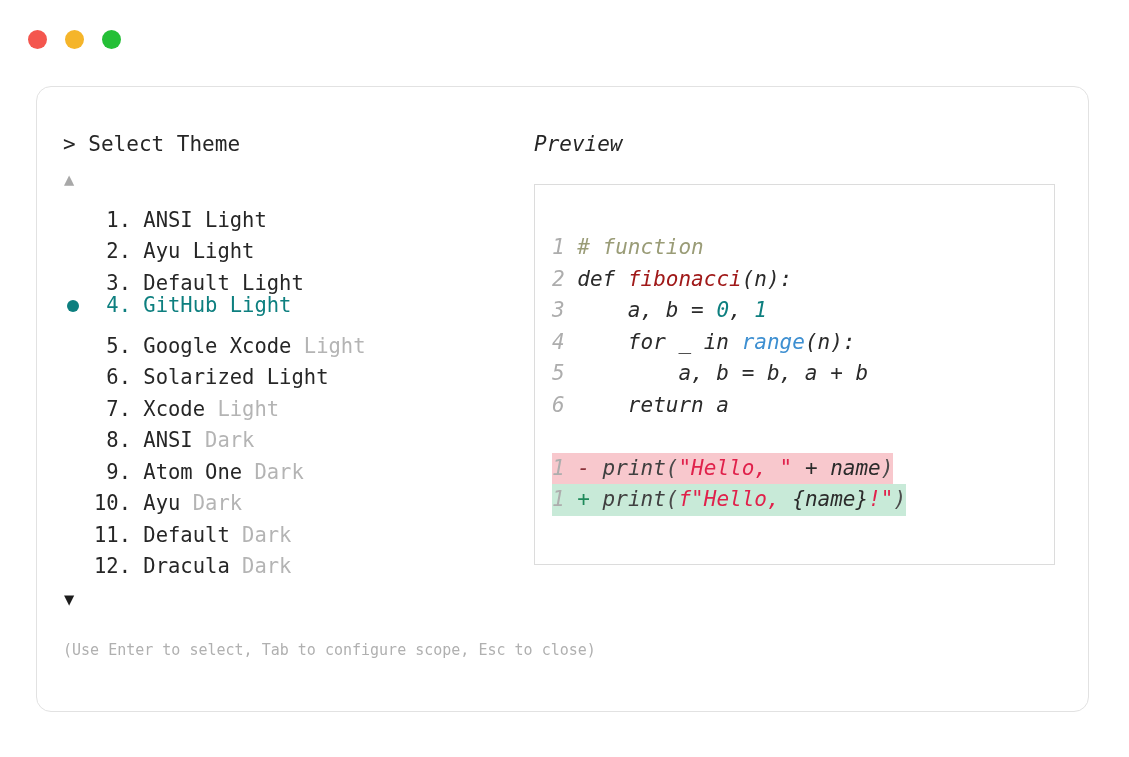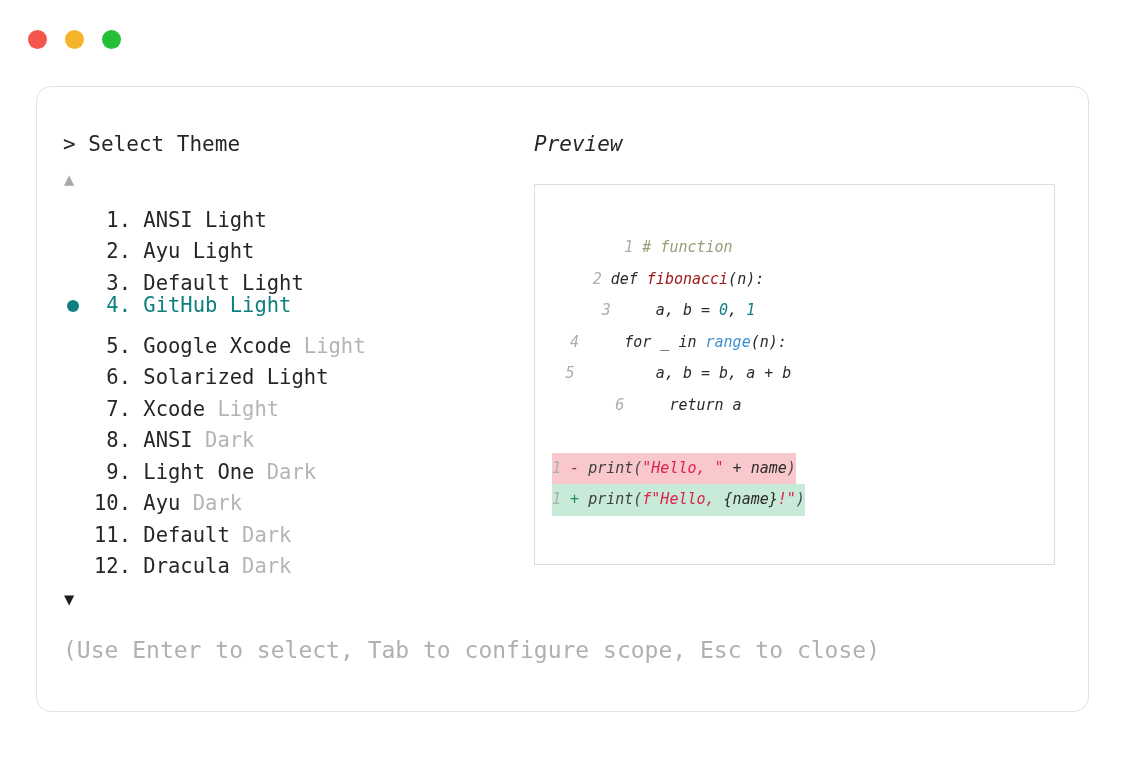--- a/index.html
+++ b/index.html
@@ -118,44 +118,43 @@
     color: #262626;
   }
   .nm { color: #262626; }
   .sel .idx, .sel .idx-dot, .sel .nm, .sel .variant { color: #0d7f7f; }
   .variant-dim { color: #b4b4b4; }
   .variant-strong { color: #262626; }
 
   
   .hint {
     margin-top: 26px;
-    font-size: 23px;
+    font-size: 15px;
     line-height: 26px;
     color: #b0b0b0;
     white-space: pre;
   }
 
   
   .preview-box {
     margin-top: 27px;
     width: 521px;
     height: 381px;
     box-sizing: border-box;
     border: 1.5px solid #dcdcdc;
     background: #ffffff;
     position: relative;
   }
   .code {
     position: absolute;
     left: 17px;
     top: 47px;
-    font-size: 15px;
+    font-size: 21px;
     line-height: 31.5px;
     white-space: pre;
-    text-align: center;
   }
   .code-line { white-space: pre; display: block; height: 31.5px; }
   .ln { color: #adadad; }
   .blank-line { height: 31.5px; display: block; }
 
   
   .t-comment  { color: #9a9c77; }
   .t-keyword  { color: #2b2b2b; }
   .t-func     { color: #a01919; }
   .t-plain    { color: #2b2b2b; }
@@ -195,21 +194,21 @@
 
     <ul class="theme-list" id="theme-list">
         <li class="theme-item"><span class="bullet-slot"></span><span class="idx">1.</span><span class="nm"> </span><span class="nm">ANSI </span><span class="variant variant-strong">Light</span></li>
         <li class="theme-item"><span class="bullet-slot"></span><span class="idx">2.</span><span class="nm"> </span><span class="nm">Ayu </span><span class="variant variant-strong">Light</span></li>
         <li class="theme-item"><span class="bullet-slot"></span><span class="idx">3.</span><span class="nm"> </span><span class="nm">Default </span><span class="variant variant-strong">Light</span></li>
         <li class="theme-item sel"><span class="bullet-slot"><span class="bullet"></span></span><span class="idx">4.</span><span class="nm"> </span><span class="nm">GitHub </span><span class="variant ">Light</span></li>
         <li class="theme-item"><span class="bullet-slot"></span><span class="idx">5.</span><span class="nm"> </span><span class="nm">Google Xcode </span><span class="variant variant-dim">Light</span></li>
         <li class="theme-item"><span class="bullet-slot"></span><span class="idx">6.</span><span class="nm"> </span><span class="nm">Solarized </span><span class="variant variant-strong">Light</span></li>
         <li class="theme-item"><span class="bullet-slot"></span><span class="idx">7.</span><span class="nm"> </span><span class="nm">Xcode </span><span class="variant variant-dim">Light</span></li>
         <li class="theme-item"><span class="bullet-slot"></span><span class="idx">8.</span><span class="nm"> </span><span class="nm">ANSI </span><span class="variant variant-dim">Dark</span></li>
-        <li class="theme-item"><span class="bullet-slot"></span><span class="idx">9.</span><span class="nm"> </span><span class="nm">Light One </span><span class="variant variant-dim">Dark</span></li>
+        <li class="theme-item"><span class="bullet-slot"></span><span class="idx">9.</span><span class="nm"> </span><span class="nm">Atom One </span><span class="variant variant-dim">Dark</span></li>
         <li class="theme-item"><span class="bullet-slot"></span><span class="idx">10.</span><span class="nm"> </span><span class="nm">Ayu </span><span class="variant variant-dim">Dark</span></li>
         <li class="theme-item"><span class="bullet-slot"></span><span class="idx">11.</span><span class="nm"> </span><span class="nm">Default </span><span class="variant variant-dim">Dark</span></li>
         <li class="theme-item"><span class="bullet-slot"></span><span class="idx">12.</span><span class="nm"> </span><span class="nm">Dracula </span><span class="variant variant-dim">Dark</span></li>
       </ul>
 
     <div class="arrow arrow-down">▼</div>
 
     <div class="hint">(Use Enter to select, Tab to configure scope, Esc to close)</div>
   </div>
 

